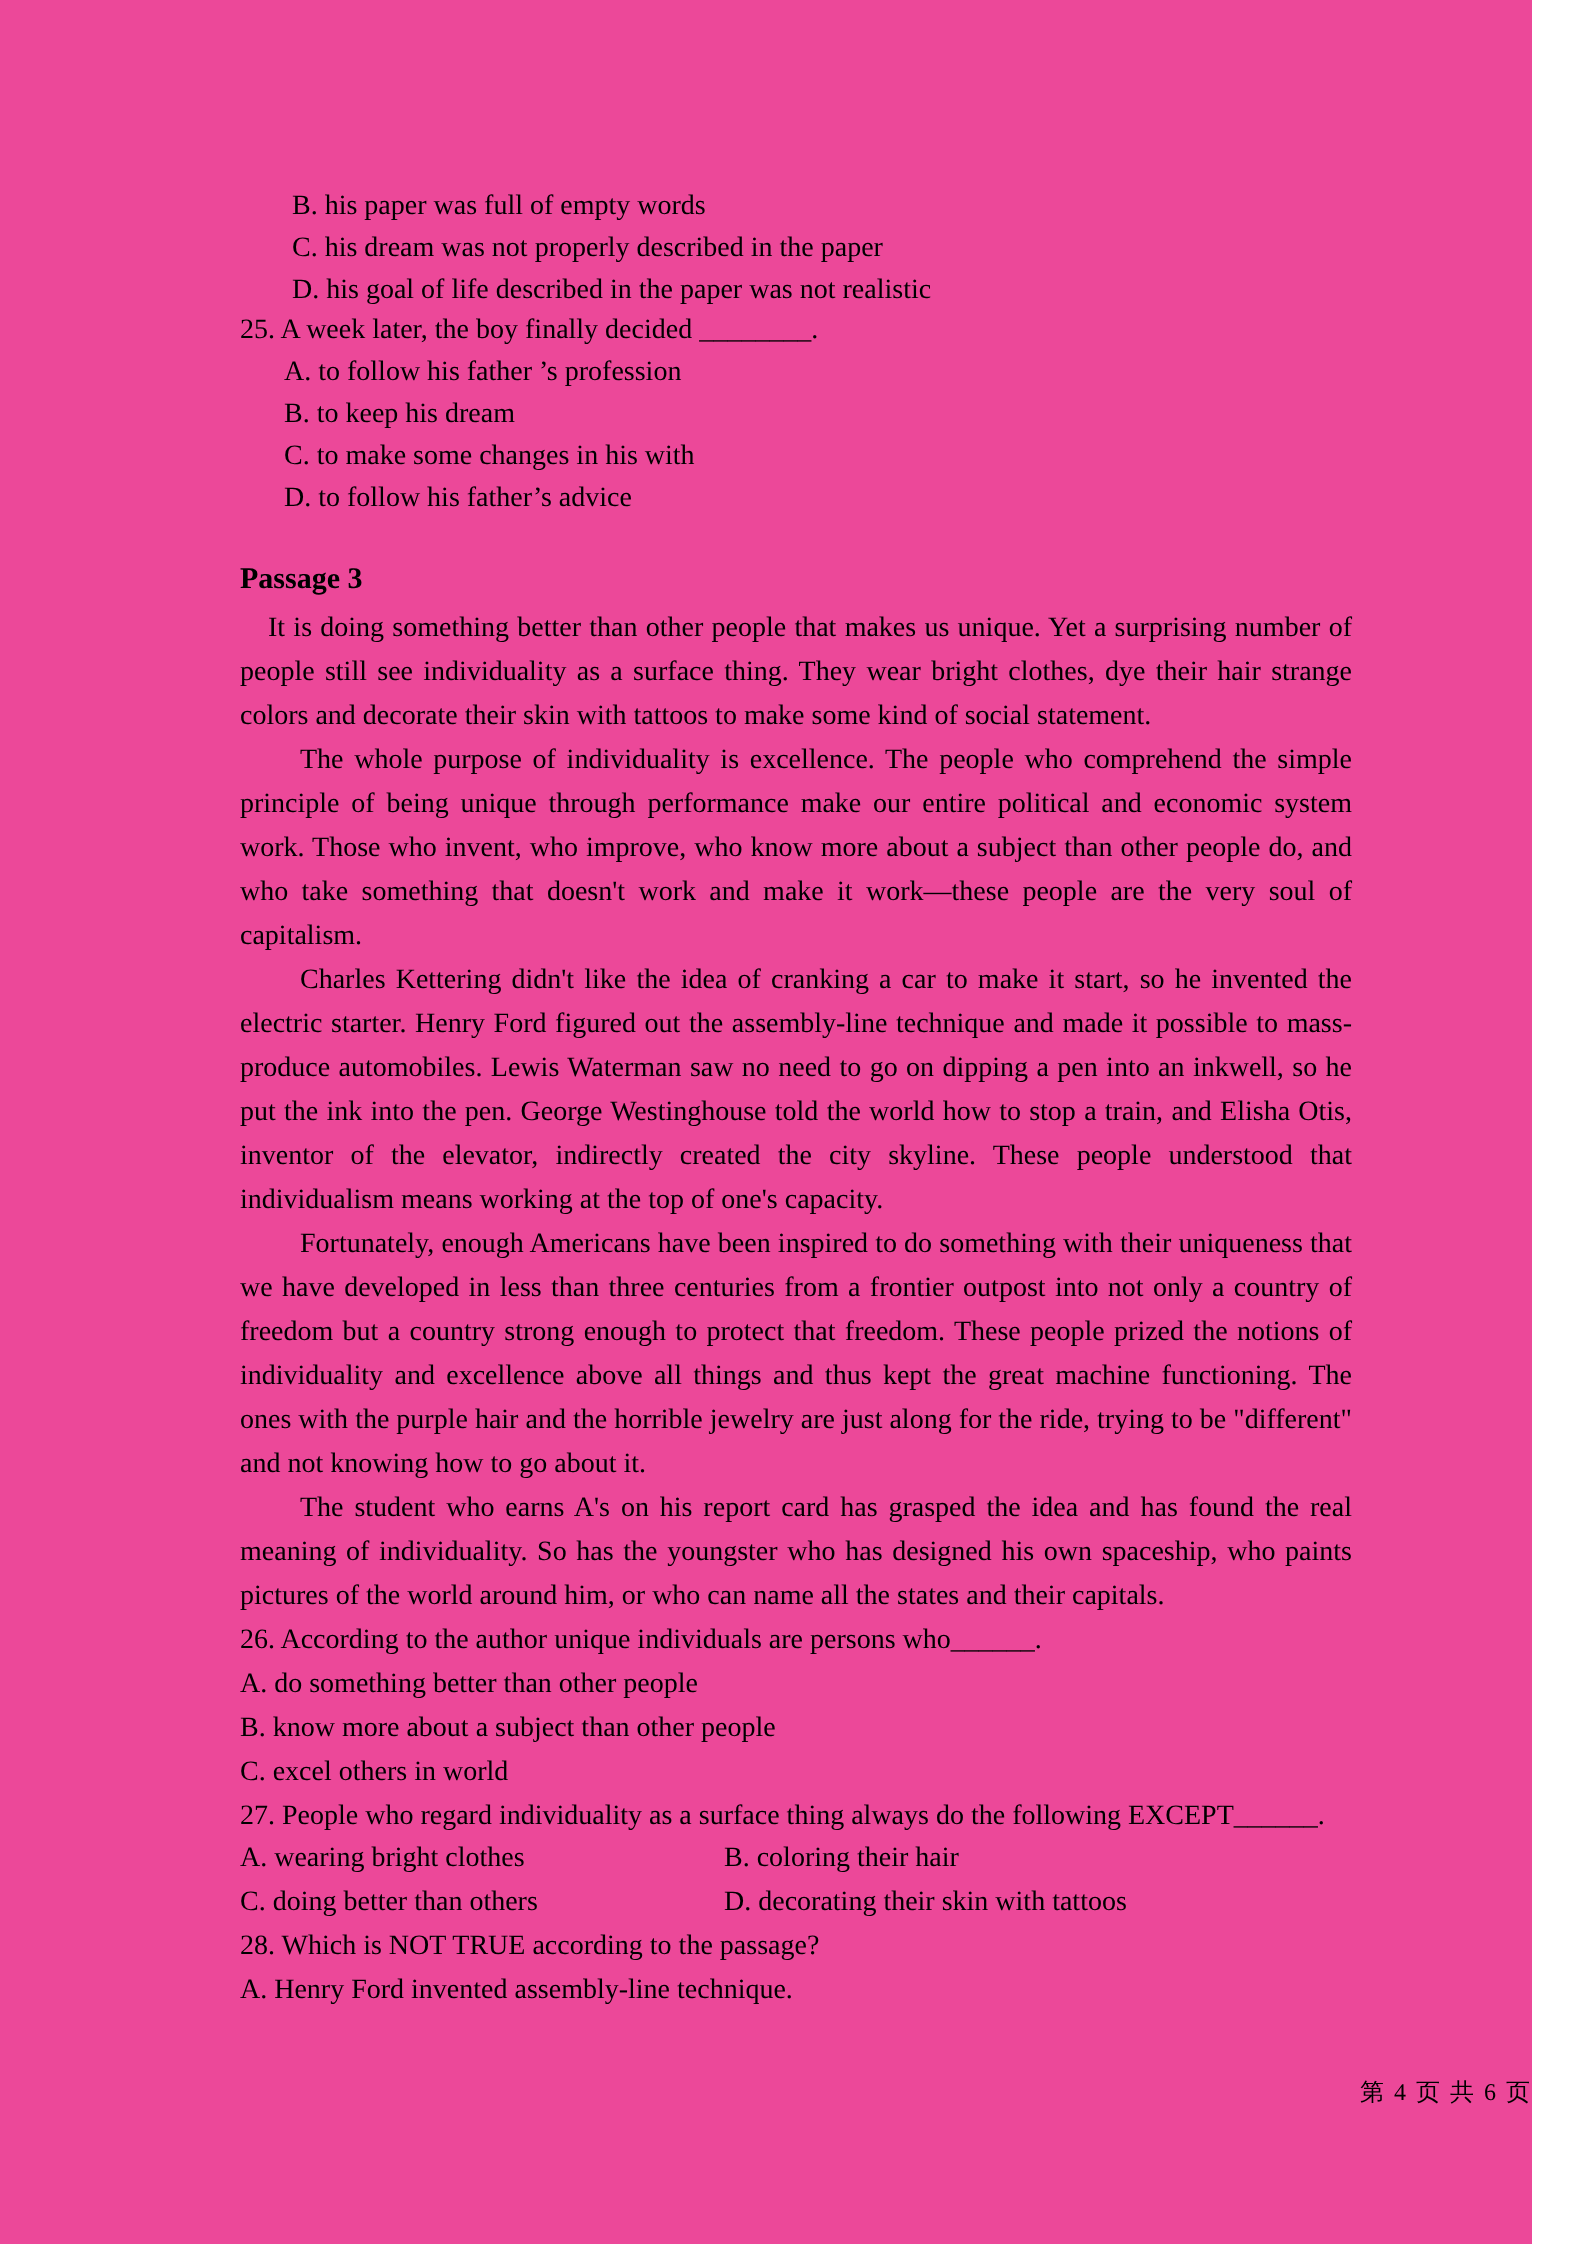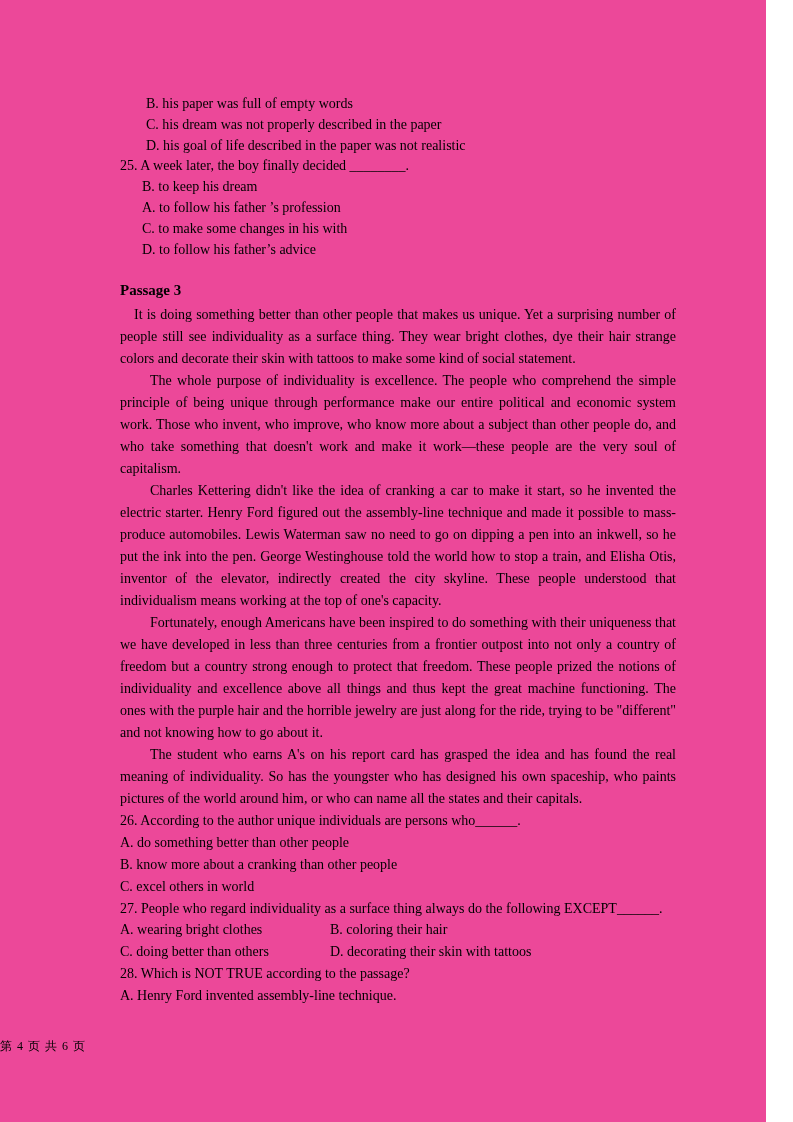--- a/index.html
+++ b/index.html
@@ -55,58 +55,59 @@
     display: flex;
     line-height: 21.8px;
     gap: 32px;
   }
   .two-col .col1 {
     width: 178px;
     flex: 0 0 auto;
   }
   .two-col .col2 {
     flex: 1 1 auto;
+    margin-left: 32px;
   }
   .footer {
     position: absolute;
     top: 1038px;
     left: 0;
     width: 100%;
-    text-align: left;
+    text-align: right;
     font-size: 12px;
     letter-spacing: 1px;
     line-height: 16px;
   }
 </style>
 </head>
 <body>
 
 <div class="page">
   <div class="content">
 
     <div class="line opt-indent">B. his paper was full of empty words</div>
     <div class="line opt-indent">C. his dream was not properly described in the paper</div>
     <div class="line opt-indent">D. his goal of life described in the paper was not realistic</div>
 
     <div class="line">25. A week later, the boy finally decided ________.</div>
+    <div class="line opt-indent2">A. to follow his father ’s profession</div>
     <div class="line opt-indent2">B. to keep his dream</div>
-    <div class="line opt-indent2">A. to follow his father ’s profession</div>
     <div class="line opt-indent2">C. to make some changes in his with</div>
     <div class="line opt-indent2">D. to follow his father’s advice</div>
 
     <div class="passage-title">Passage 3</div>
     <p class="para indent-small">It is doing something better than other people that makes us unique. Yet a surprising number of people still see individuality as a surface thing. They wear bright clothes, dye their hair strange colors and decorate their skin with tattoos to make some kind of social statement.</p>
     <p class="para indent-big">The whole purpose of individuality is excellence. The people who comprehend the simple principle of being unique through performance make our entire political and economic system work. Those who invent, who improve, who know more about a subject than other people do, and who take something that doesn't work and make it work—these people are the very soul of capitalism.</p>
     <p class="para indent-big">Charles Kettering didn't like the idea of cranking a car to make it start, so he invented the electric starter. Henry Ford figured out the assembly-line technique and made it possible to mass-produce automobiles. Lewis Waterman saw no need to go on dipping a pen into an inkwell, so he put the ink into the pen. George Westinghouse told the world how to stop a train, and Elisha Otis, inventor of the elevator, indirectly created the city skyline. These people understood that individualism means working at the top of one's capacity.</p>
     <p class="para indent-big">Fortunately, enough Americans have been inspired to do something with their uniqueness that we have developed in less than three centuries from a frontier outpost into not only a country of freedom but a country strong enough to protect that freedom. These people prized the notions of individuality and excellence above all things and thus kept the great machine functioning. The ones with the purple hair and the horrible jewelry are just along for the ride, trying to be "different" and not knowing how to go about it.</p>
     <p class="para indent-big">The student who earns A's on his report card has grasped the idea and has found the real meaning of individuality. So has the youngster who has designed his own spaceship, who paints pictures of the world around him, or who can name all the states and their capitals.</p>
 
     <div class="line q-line">26. According to the author unique individuals are persons who______.</div>
     <div class="line q-line">A. do something better than other people</div>
-    <div class="line q-line">B. know more about a cranking than other people</div>
+    <div class="line q-line">B. know more about a subject than other people</div>
     <div class="line q-line">C. excel others in world</div>
 
     <div class="line q-line">27. People who regard individuality as a surface thing always do the following EXCEPT______.</div>
     <div class="two-col">
       <span class="col1">A. wearing bright clothes</span>
       <span class="col2">B. coloring their hair</span>
     </div>
     <div class="two-col">
       <span class="col1">C. doing better than others</span>
       <span class="col2">D. decorating their skin with tattoos</span>

